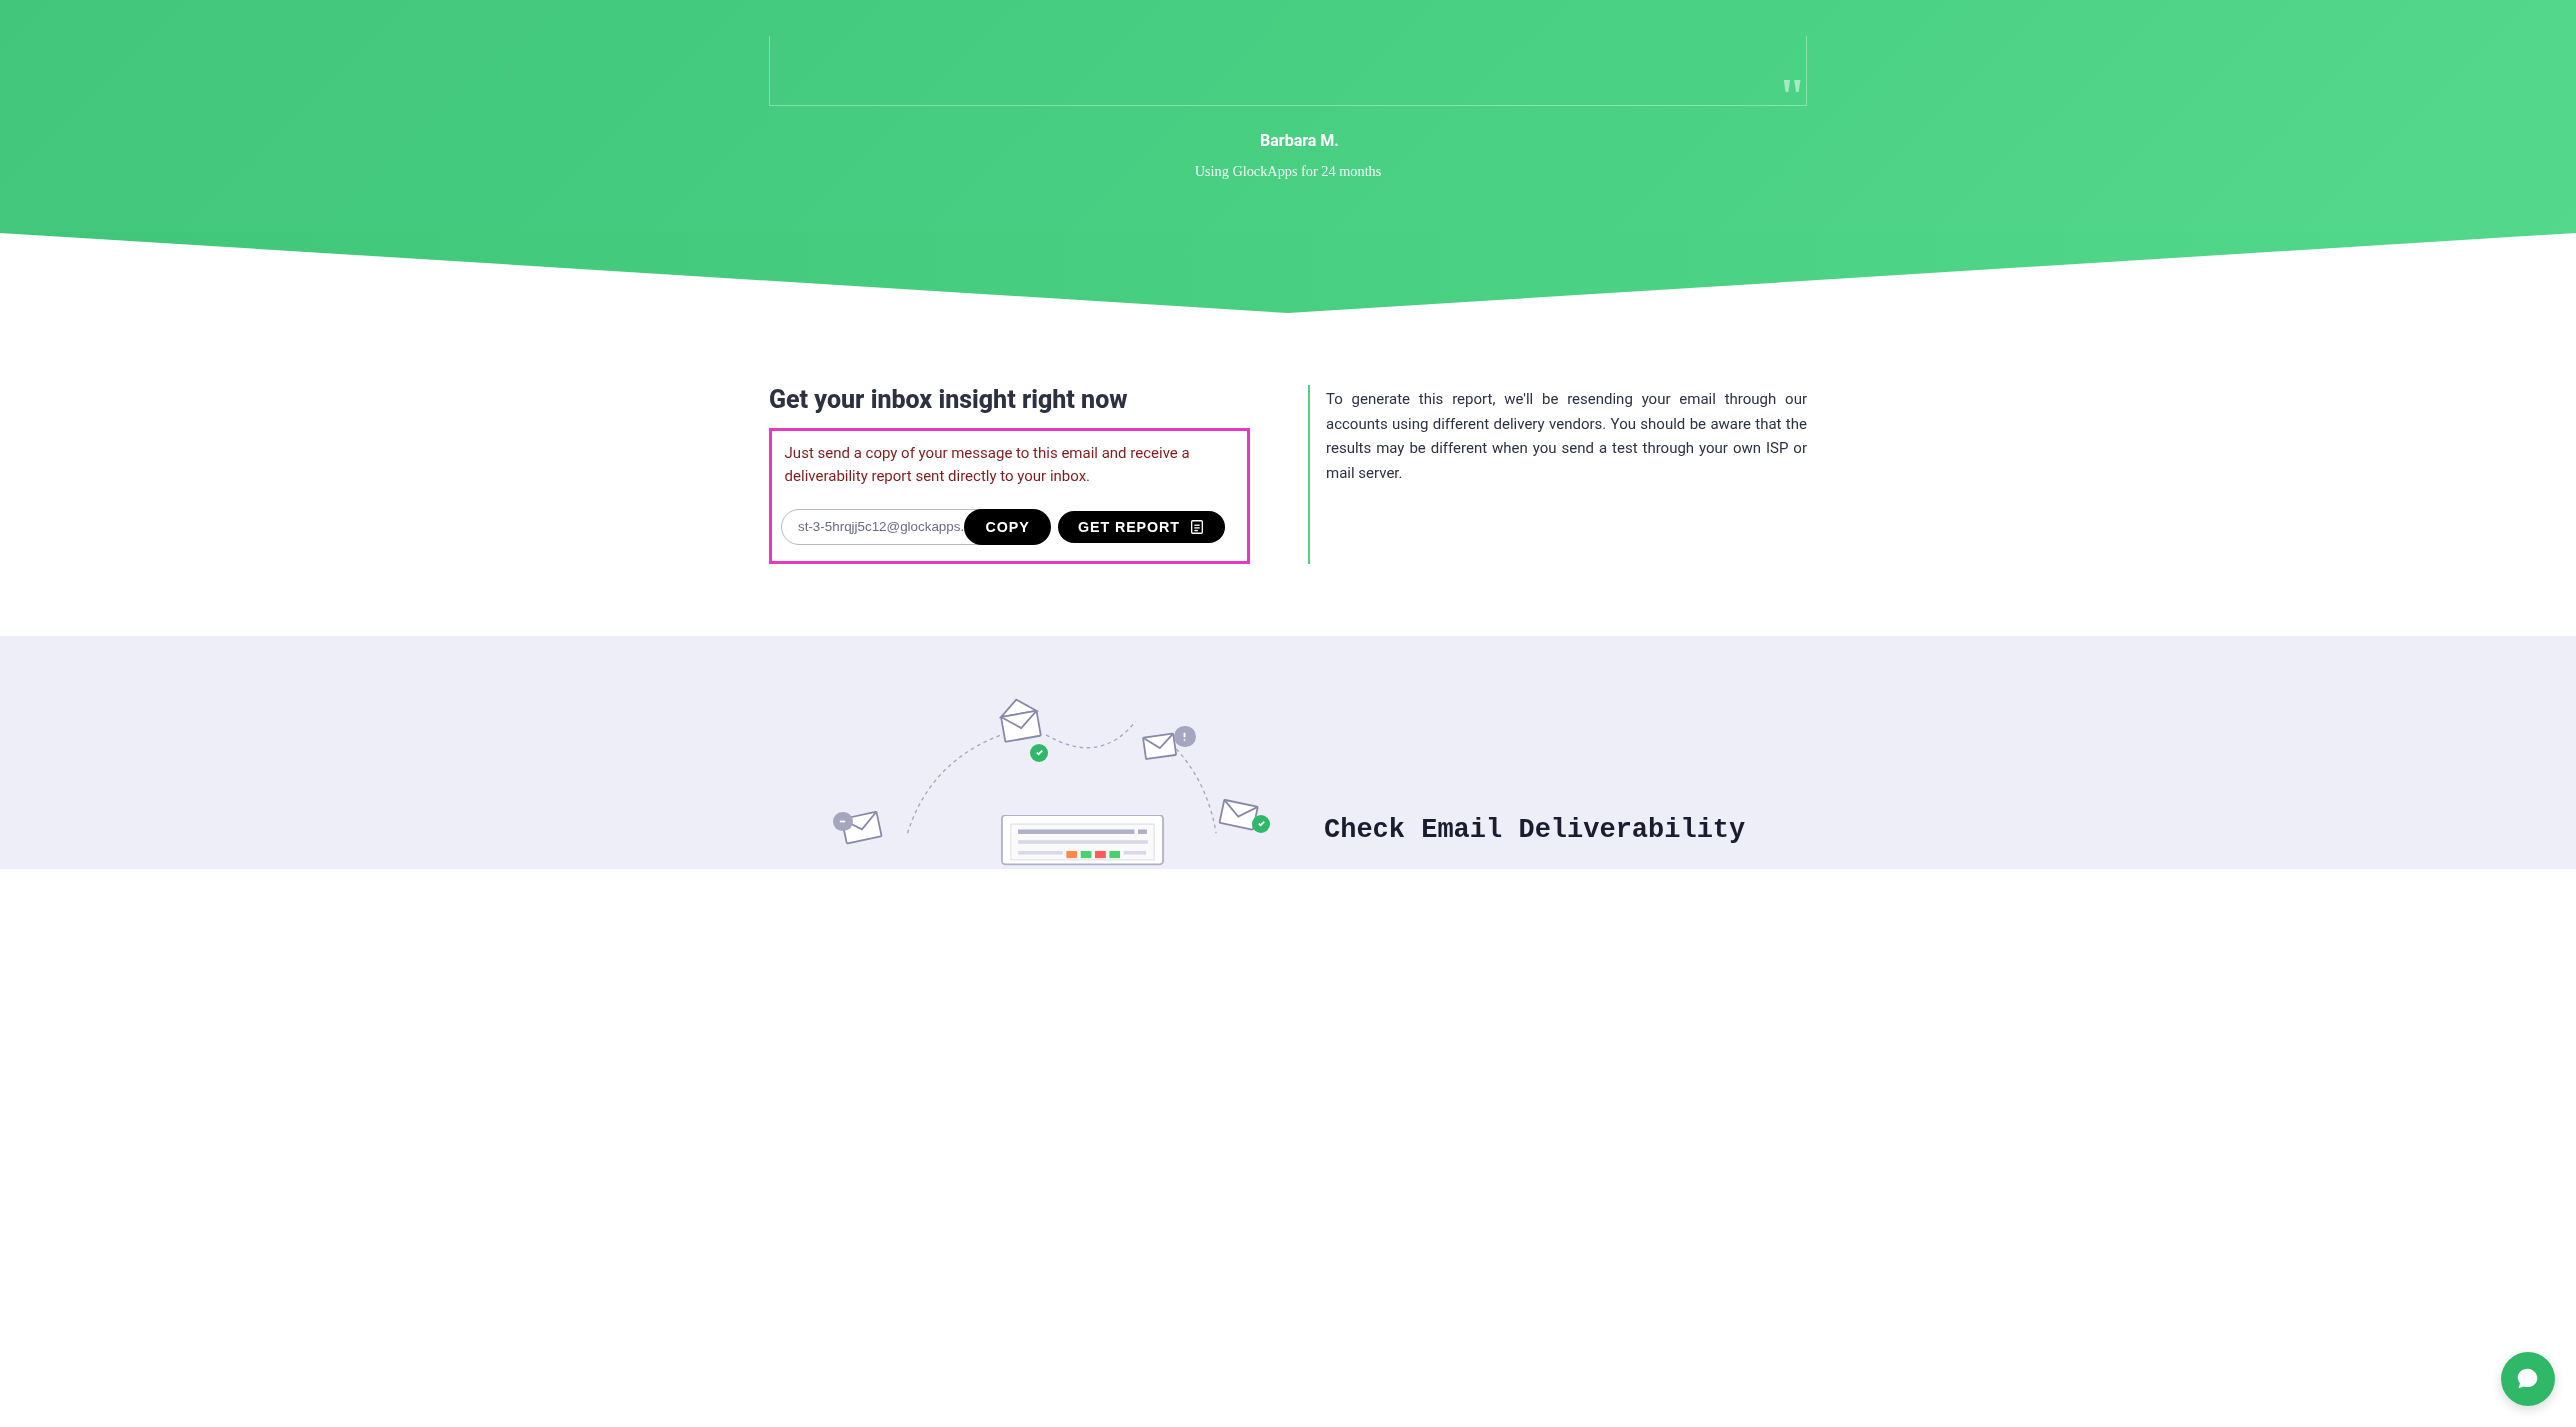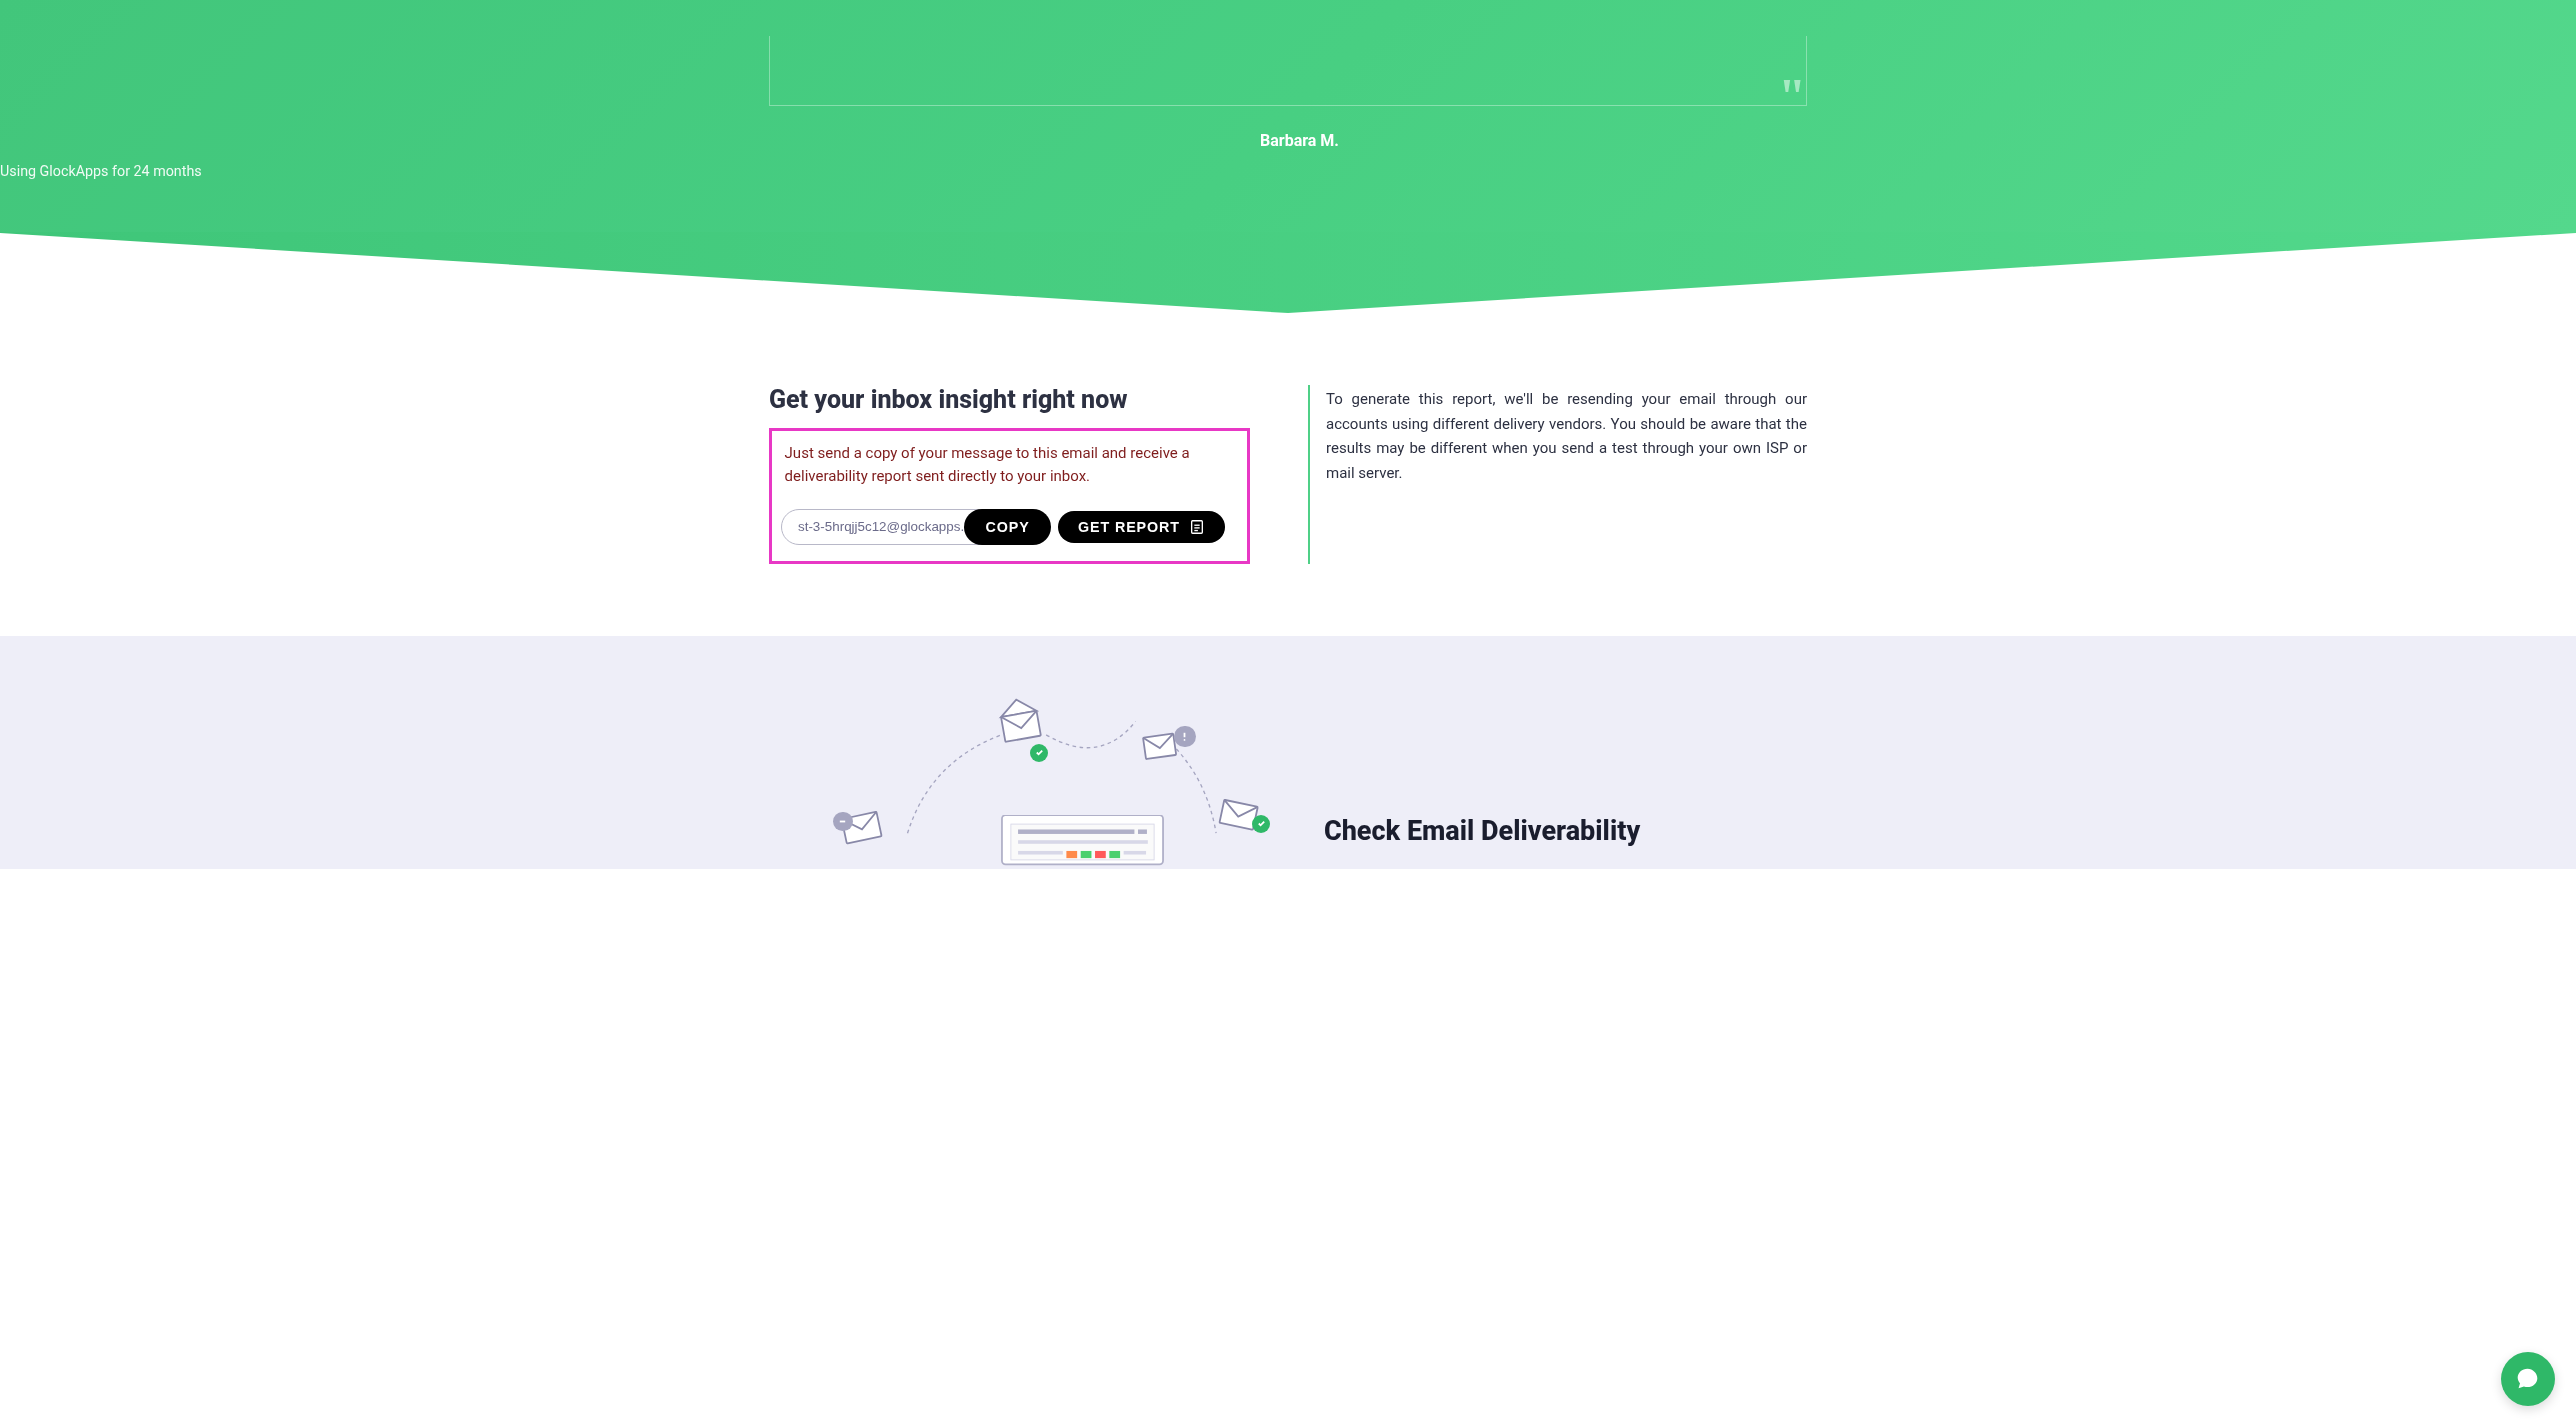--- a/index.html
+++ b/index.html
@@ -52,24 +52,25 @@
     .testimonial-author {
       text-align: center;
       color: #fff;
       font-weight: 700;
       font-size: 16px;
       margin-top: 25px;
       padding-left: 23px;
     }
     
     .testimonial-duration {
-      text-align: left;
+      text-align: center;
       color: rgba(255,255,255,0.92);
       font-size: 14.3px;
       margin-top: 12.5px;
+      font-family: Liberation Serif, serif;
     }
     
     .chevron-divider {
       position: relative;
       width: 100%;
       height: 81px;
       overflow: hidden;
       margin-top: -0.9px;
     }
     
@@ -185,20 +186,21 @@
       padding: 45px 0 0;
       min-height: 233px;
     }
     
     .deliverability-inner {
       max-width: 1038px;
       margin: 0 auto;
       display: flex;
       align-items: flex-start;
       gap: 72px;
+      font-family: Liberation Mono, monospace;
     }
     
     .illustration-area {
       flex: 1;
       position: relative;
       height: 188px;
     }
     
     .deliverability-text {
       flex: 1;

